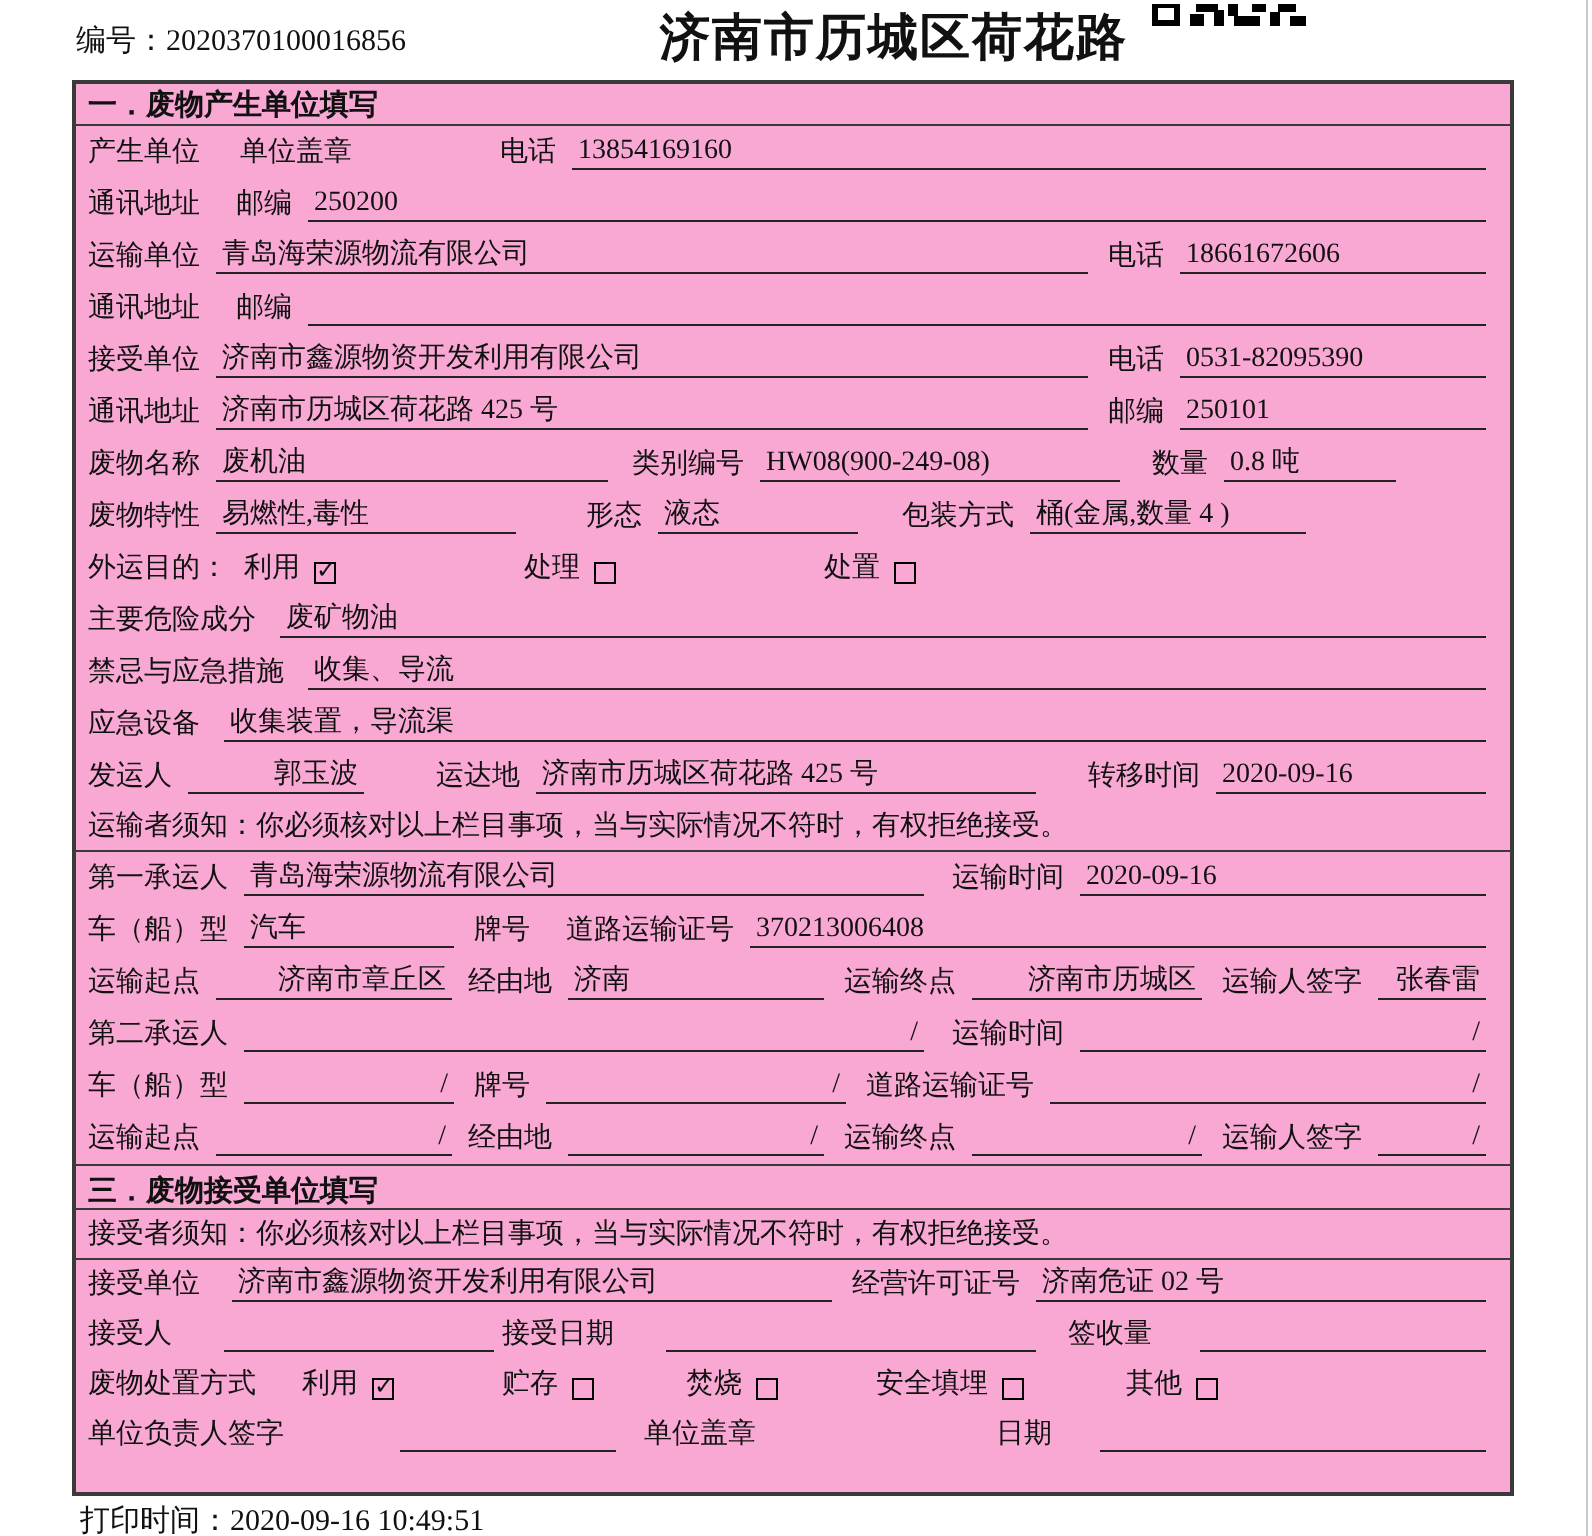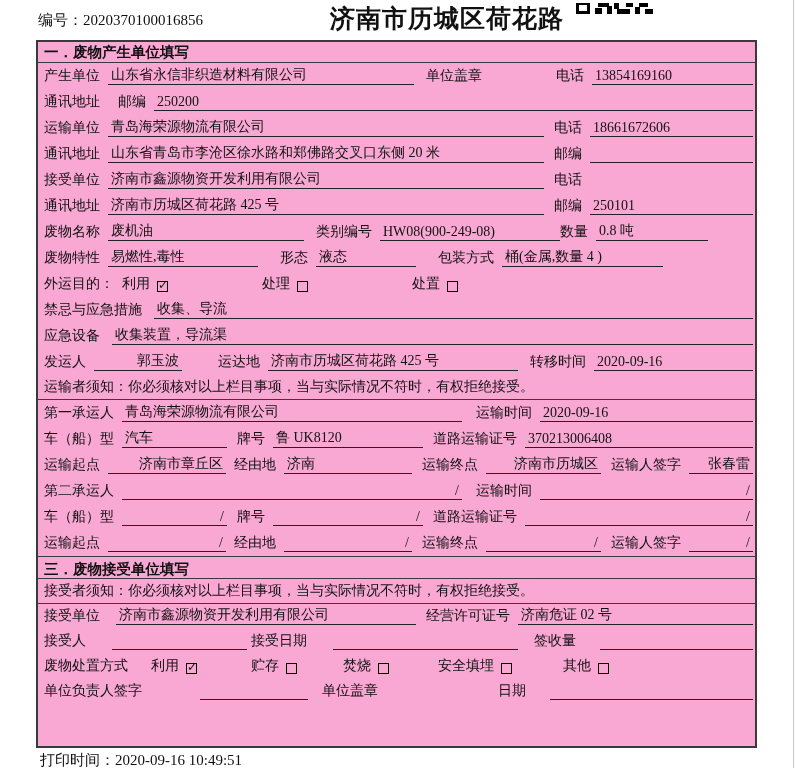--- a/index.html
+++ b/index.html
@@ -16,21 +16,21 @@
   .form { position:absolute; left:36px; top:40px; width:721px; height:708px;
           border:2px solid #3a3a3a; display:flex; flex-direction:column; background:#f9a8d4; }
 
   .sh { flex:0 0 auto; font-family:"Liberation Sans","DejaVu Sans",sans-serif; font-weight:bold;
         font-size:14.5px; padding:1px 6px; border-bottom:1.5px solid #3a3a3a; white-space:nowrap; }
   .sh1 { height:21px; }
   .shn { height:23px; border-top:1.5px solid #3a3a3a; padding-top:3px; }
 
   .notice { flex:0 0 25px; font-size:14px; padding:3px 6px; border-bottom:1.5px solid #3a3a3a; white-space:nowrap; }
 
-  .row { flex:0 0 26px; display:flex; align-items:flex-end; padding:0 2px 4px 6px; font-size:14px; }
+  .row { flex:0 0 26px; display:flex; align-items:flex-end; padding:0 12px 4px 6px; font-size:14px; }
   .row25 { flex-basis:25px; }
   .lbl { white-space:nowrap; margin-right:8px; }
   .u { border-bottom:1px solid #222; white-space:nowrap; padding:0 3px; overflow:hidden; }
   .fx { flex:1; }
   .ctr { text-align:right; }
 
   .opt { white-space:nowrap; display:flex; align-items:flex-end; }
   .cb { display:inline-block; width:11px; height:11px; border:1.2px solid #000; margin-left:7px;
         position:relative; top:-1px; flex:0 0 11px; }
   .cb.on::after { content:"✓"; position:absolute; left:0px; top:-4px; font-size:12px;
@@ -63,72 +63,71 @@
   </svg>
 </div>
 <div class="page-edge"></div>
 
 <div class="form">
 
   <div class="sh sh1">一．废物产生单位填写</div>
 
   <div class="row">
     <span class="lbl">产生单位</span>
-    <span class="u" style="width:306px">山东省永信非织造材料有限公司</span>
     <span class="lbl" style="margin-left:12px">单位盖章</span>
     <span class="lbl" style="margin-left:66px">电话</span>
     <span class="u fx">13854169160</span>
   </div>
 
   <div class="row">
     <span class="lbl">通讯地址</span>
     <span class="lbl" style="margin-left:10px">邮编</span>
     <span class="u fx">250200</span>
   </div>
 
   <div class="row">
     <span class="lbl">运输单位</span>
     <span class="u" style="width:436px">青岛海荣源物流有限公司</span>
     <span class="lbl" style="margin-left:10px">电话</span>
     <span class="u fx">18661672606</span>
   </div>
 
   <div class="row">
     <span class="lbl">通讯地址</span>
-    <span class="u" style="width:436px">山东省青岛市李沧区徐水路和郑佛路交叉口东侧 20 米</span>
     <span class="lbl" style="margin-left:10px">邮编</span>
     <span class="u fx"></span>
   </div>
 
   <div class="row">
     <span class="lbl">接受单位</span>
     <span class="u" style="width:436px">济南市鑫源物资开发利用有限公司</span>
     <span class="lbl" style="margin-left:10px">电话</span>
+    <span class="u fx">0531-82095390</span>
   </div>
 
   <div class="row">
     <span class="lbl">通讯地址</span>
     <span class="u" style="width:436px">济南市历城区荷花路 425 号</span>
     <span class="lbl" style="margin-left:10px">邮编</span>
     <span class="u fx">250101</span>
   </div>
 
   <div class="row">
     <span class="lbl">废物名称</span>
     <span class="u" style="width:196px">废机油</span>
     <span class="lbl" style="margin-left:12px">类别编号</span>
     <span class="u" style="width:180px">HW08(900-249-08)</span>
-    <span class="lbl" style="margin-left:0">数量</span>
+    <span class="lbl" style="margin-left:16px">数量</span>
     <span class="u fx" style="margin-right:45px">0.8 吨</span>
   </div>
 
   <div class="row">
     <span class="lbl">废物特性</span>
     <span class="u" style="width:150px">易燃性,毒性</span>
-    <span class="lbl" style="margin-left:22px">形态</span>
+    <span class="lbl" style="margin-left:35px">形态</span>
     <span class="u" style="width:100px">液态</span>
     <span class="lbl" style="margin-left:22px">包装方式</span>
     <span class="u fx" style="margin-right:90px">桶(金属,数量 4 )</span>
   </div>
 
   <div class="row">
     <span class="lbl">外运目的：</span>
     <span class="opt" style="width:140px">
       <span>利用</span>
       <span class="cb on"></span>
@@ -136,54 +135,57 @@
     <span class="opt" style="width:150px">
       <span>处理</span>
       <span class="cb"></span>
     </span>
     <span class="opt">
       <span>处置</span>
       <span class="cb"></span>
     </span>
   </div>
 
+  <div class="row">
+    <span class="lbl">主要危险成分</span>
+    <span class="u fx" style="margin-left:4px">废矿物油</span>
+  </div>
 
   <div class="row">
     <span class="lbl">禁忌与应急措施</span>
     <span class="u fx" style="margin-left:4px">收集、导流</span>
   </div>
 
   <div class="row">
     <span class="lbl">应急设备</span>
     <span class="u fx" style="margin-left:4px">收集装置，导流渠</span>
   </div>
 
   <div class="row">
     <span class="lbl">发运人</span>
     <span class="u ctr" style="width:88px">郭玉波</span>
     <span class="lbl" style="margin-left:36px">运达地</span>
     <span class="u" style="width:250px">济南市历城区荷花路 425 号</span>
-    <span class="lbl" style="margin-left:12px">转移时间</span>
+    <span class="lbl" style="margin-left:26px">转移时间</span>
     <span class="u fx">2020-09-16</span>
   </div>
 
   <div class="notice">运输者须知：你必须核对以上栏目事项，当与实际情况不符时，有权拒绝接受。</div>
 
   <div class="row">
     <span class="lbl">第一承运人</span>
     <span class="u" style="width:340px">青岛海荣源物流有限公司</span>
     <span class="lbl" style="margin-left:14px">运输时间</span>
     <span class="u fx">2020-09-16</span>
   </div>
 
   <div class="row">
     <span class="lbl">车（船）型</span>
     <span class="u" style="width:105px">汽车</span>
     <span class="lbl" style="margin-left:10px">牌号</span>
-    <span class="u" style="width:150px">鲁 UK8120</span>
     <span class="lbl" style="margin-left:10px">道路运输证号</span>
     <span class="u fx">370213006408</span>
   </div>
 
   <div class="row">
     <span class="lbl">运输起点</span>
     <span class="u ctr" style="width:118px">济南市章丘区</span>
     <span class="lbl" style="margin-left:8px">经由地</span>
     <span class="u" style="width:128px">济南</span>
     <span class="lbl" style="margin-left:10px">运输终点</span>

